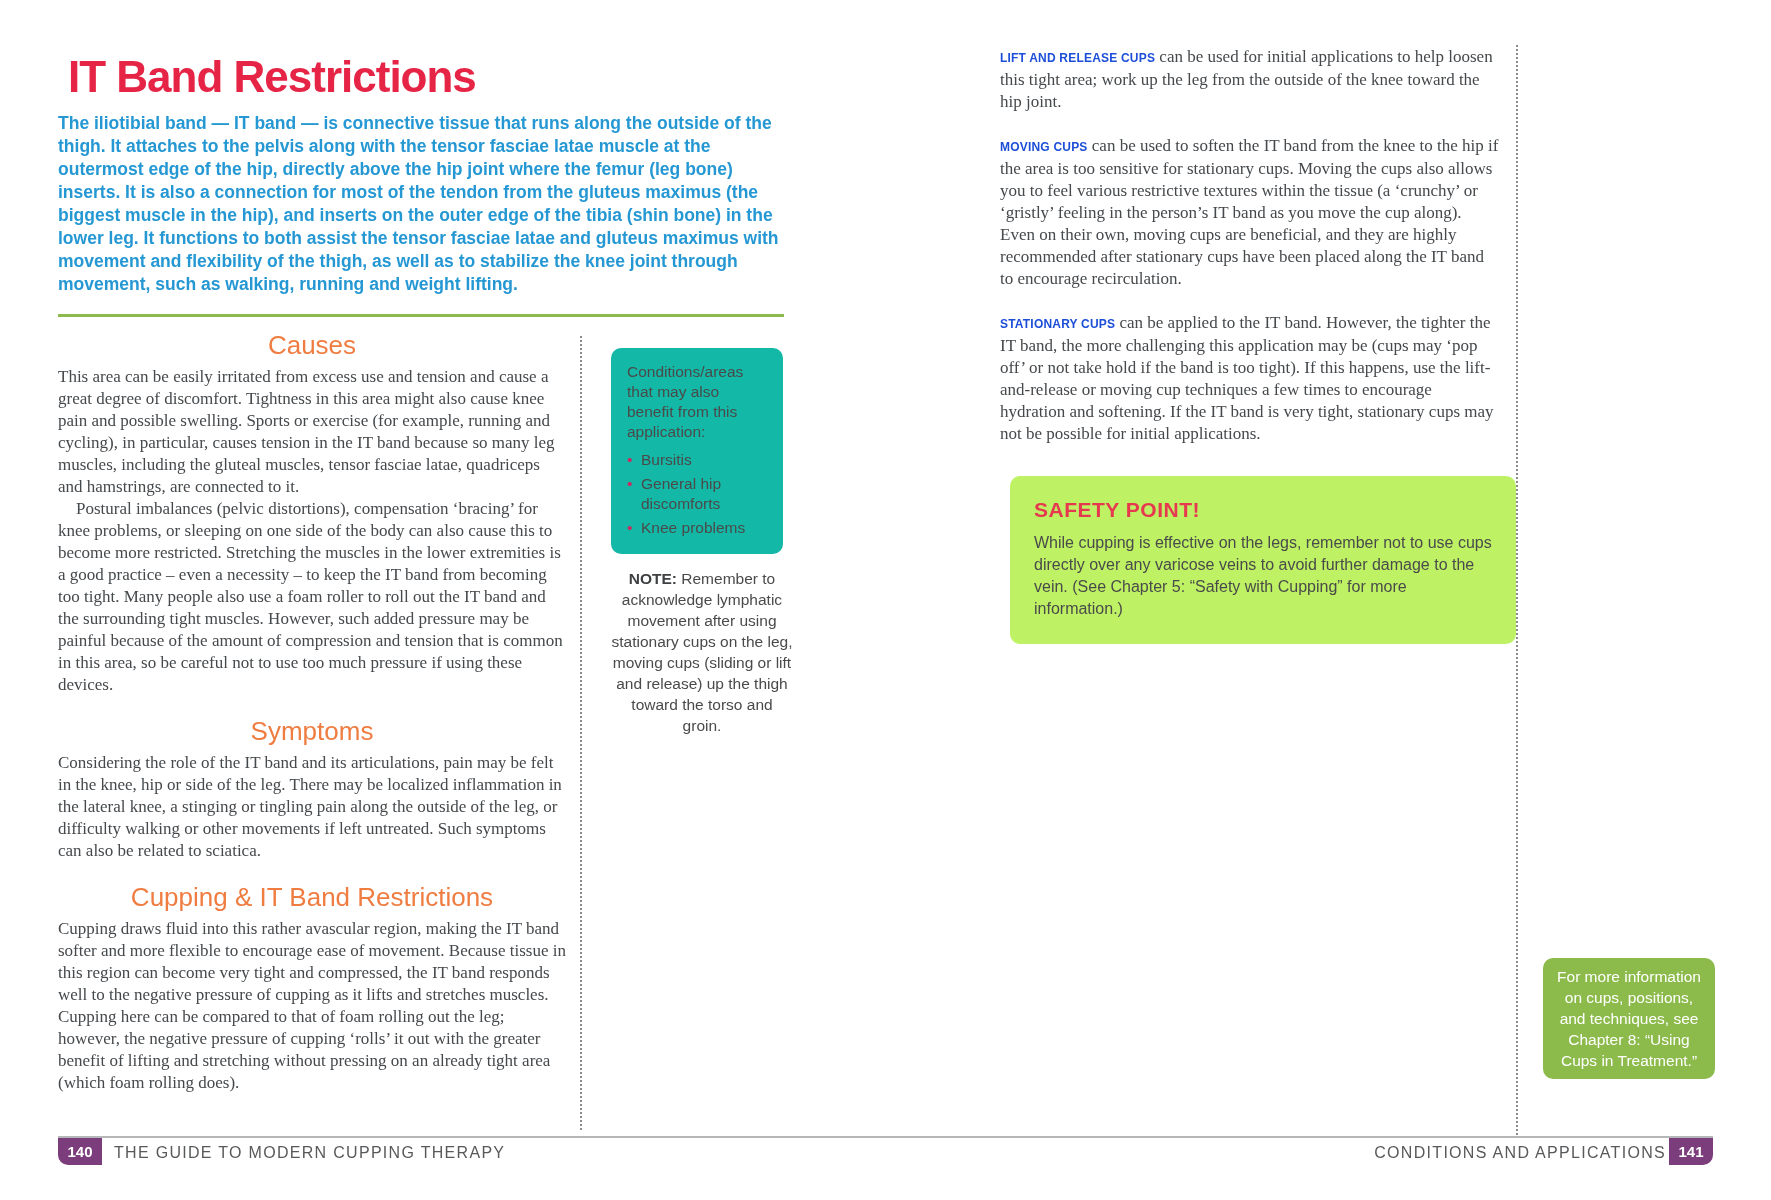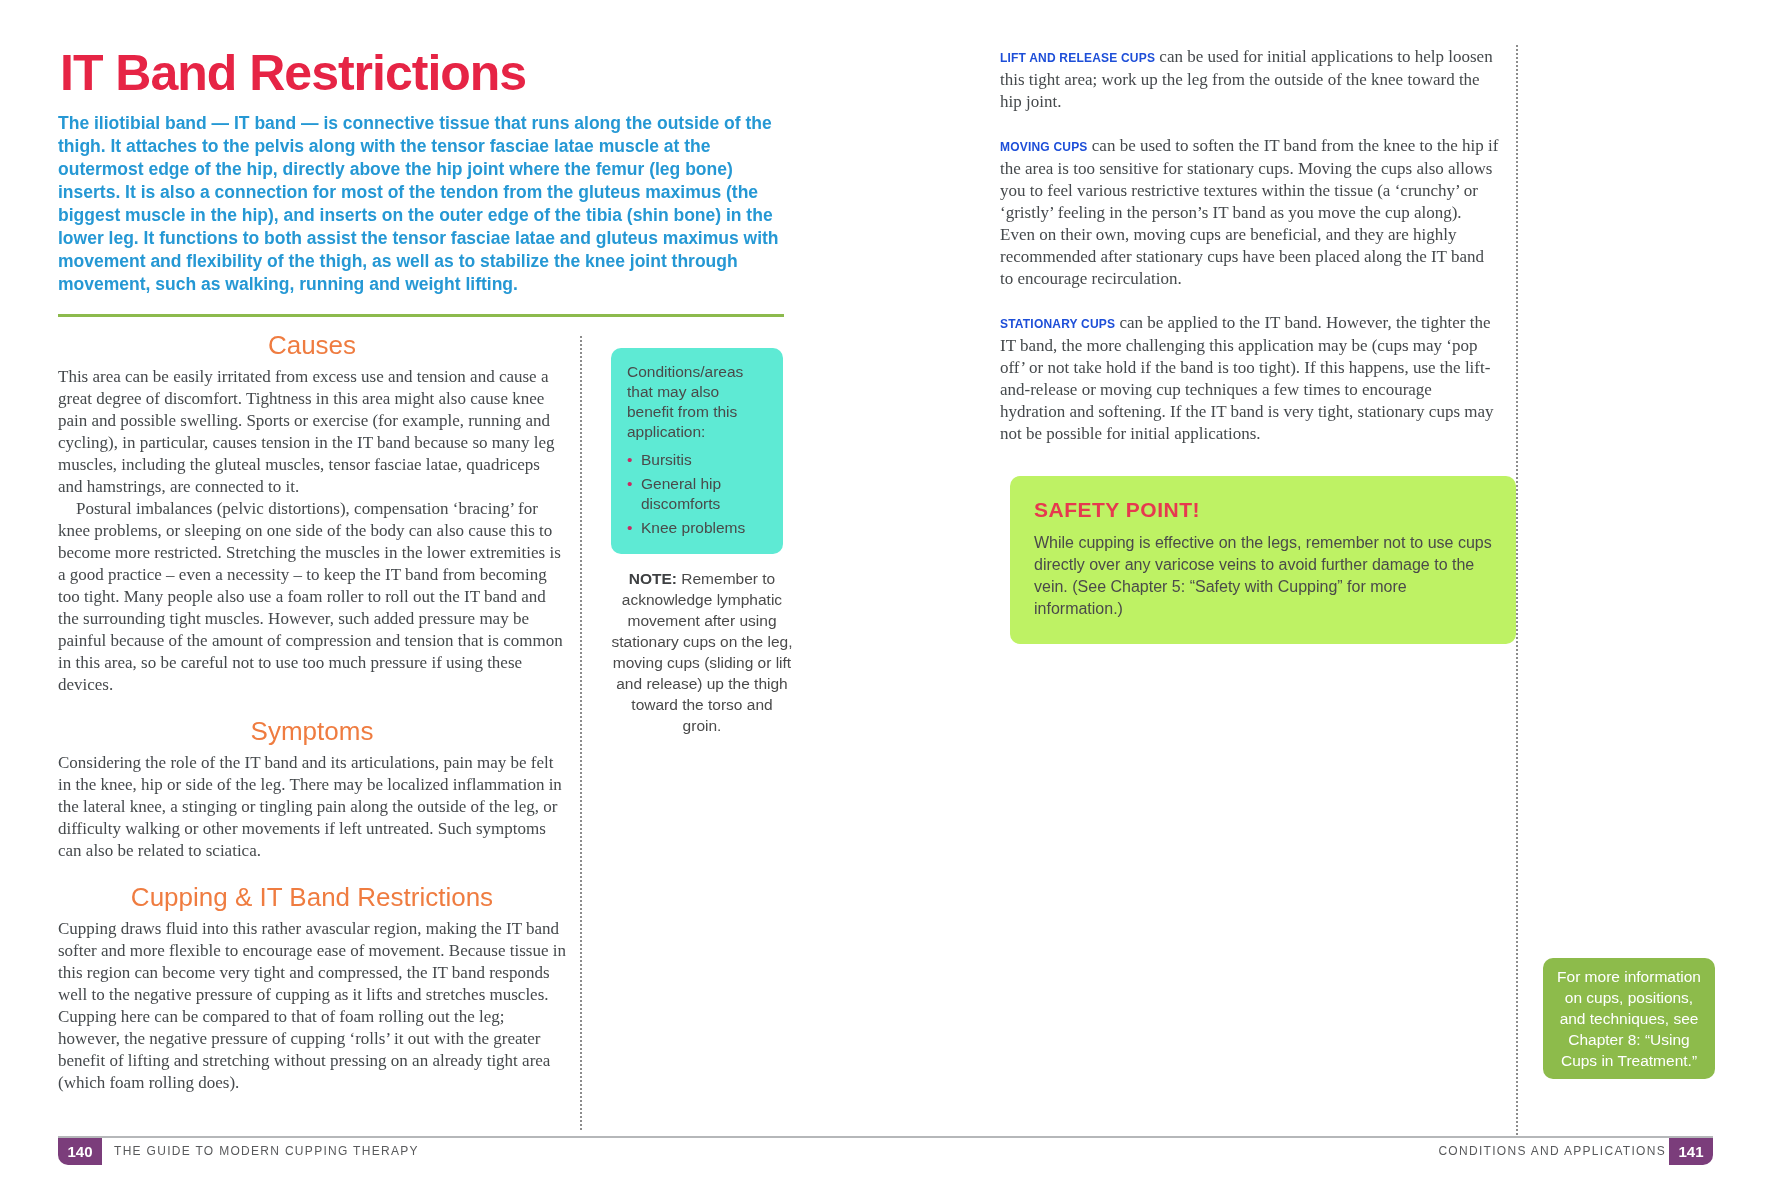--- a/index.html
+++ b/index.html
@@ -1,36 +1,36 @@
 <!DOCTYPE html>
 <html><head>
 <meta charset="utf-8">
 <style>
   html,body{margin:0;padding:0;background:#ffffff;}
   .spread{position:relative;width:1771px;height:1200px;background:#ffffff;overflow:hidden;
           font-family:"Liberation Sans",sans-serif;}
   
-  .page-title{position:absolute;left:56px;top:40px;margin:4px;font-size:50px;font-weight:bold;
+  .page-title{position:absolute;left:56px;top:40px;margin:12px;font-size:44px;font-weight:bold;
               letter-spacing:-1px;color:#e62445;font-family:"Liberation Sans",sans-serif;}
   .intro{position:absolute;left:58px;top:112px;width:736px;margin:0;font-size:17.5px;
          line-height:23px;color:#2598d4;font-weight:bold;font-family:"Liberation Sans",sans-serif;}
   .green-rule{position:absolute;left:58px;top:314px;width:726px;height:3px;background:#8cba4d;}
   .main-col{position:absolute;left:58px;top:330px;width:508px;}
   .sec-heading{margin:0 0 6px 0;font-size:26px;font-weight:normal;color:#ef7c40;
                font-family:"Liberation Sans",sans-serif;line-height:30px;text-align:center;}
   .sec-heading.gap{margin-top:20px;}
   .body-text{margin:0;font-family:"Liberation Serif","DejaVu Serif",serif;font-size:17px;
              line-height:22px;color:#45494c;}
   .body-text.indent{text-indent:18px;}
   
   .dotted-sep{position:absolute;width:0;border-left:2px dotted #8c8c8c;}
   .dotted-sep.left{left:580px;top:336px;height:794px;}
   .dotted-sep.right{left:1516px;top:45px;height:1090px;}
   
-  .yellow-box{position:absolute;left:611px;top:348px;width:142px;background:#5eead4;
+  .yellow-box{position:absolute;left:611px;top:348px;width:142px;background:#14b8a6;
               border-radius:10px;padding:14px 14px 12px 16px;}
   .yellow-box p{margin:0 0 8px 0;font-size:15.5px;line-height:20px;color:#4a4a4a;}
   .yellow-box ul{margin:0;padding:0;list-style:none;}
   .yellow-box li{position:relative;padding-left:14px;margin-bottom:4px;font-size:15.5px;
                  line-height:20px;color:#4a4a4a;}
   .yellow-box li::before{content:"•";position:absolute;left:0;top:0;color:#ca2a62;}
   .note{position:absolute;left:611px;top:568px;width:182px;margin:0;font-size:15.5px;
         line-height:21px;color:#4a4a4a;text-align:center;}
   .note b{color:#3e4042;}
   
@@ -45,21 +45,21 @@
   .safety-text{margin:0;font-size:16px;line-height:22px;color:#4a4a4a;}
   .info-box{position:absolute;left:1543px;top:958px;width:146px;background:#8dbb4b;
             border-radius:10px;padding:8px 13px;color:#ffffff;font-size:15.5px;
             line-height:21px;text-align:center;}
   
   .footer-rule{position:absolute;left:58px;top:1136px;width:1655px;height:2px;background:#b5b7b9;}
   .page-badge{position:absolute;top:1138px;height:27px;line-height:27px;background:#7b3d7b;
               color:#ffffff;font-size:15px;font-weight:bold;text-align:center;}
   .page-badge.left{left:58px;width:44px;border-radius:0 0 0 10px;}
   .page-badge.right{left:1669px;width:44px;border-radius:0 0 10px 0;}
-  .footer-label{position:absolute;top:1144px;font-size:12px;color:#58595b;letter-spacing:1.3px;}
+  .footer-label{position:absolute;top:1144px;font-size:16px;color:#58595b;letter-spacing:1.3px;}
   .footer-label.left{left:114px;}
   .footer-label.right{right:105px;text-align:left;}
 </style>
 </head>
 <body>
 
 <div class="spread">
 
   <h1 class="page-title">IT Band Restrictions</h1>
 

